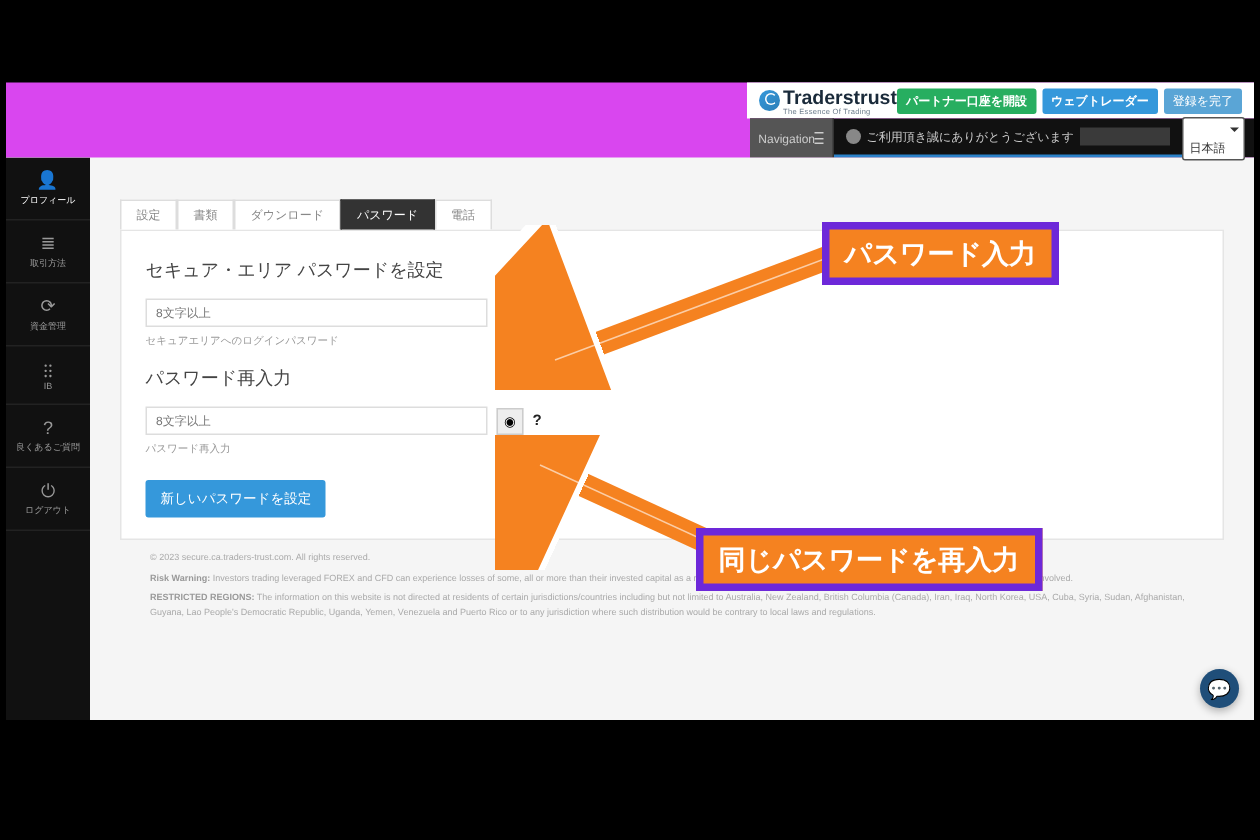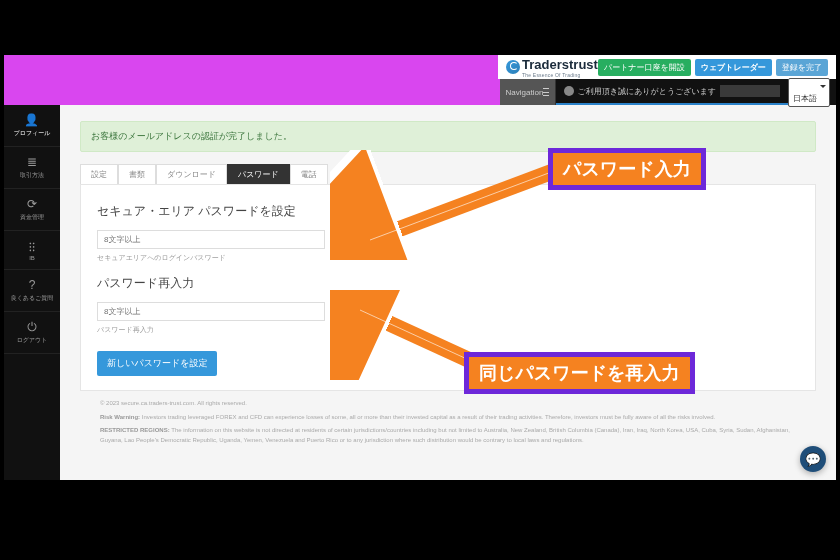--- a/index.html
+++ b/index.html
@@ -8,21 +8,21 @@
   .app { position: absolute; left: 4px; top: 55px; right: 4px; bottom: 80px; background: #d946ef; display: flex; flex-direction: column; align-items: flex-end; }
 
   
   .topbar { height: 24px; background: #fff; display: flex; align-items: center; justify-content: space-between; padding: 0 8px; }
   .logo { display: flex; align-items: center; gap: 2px; font-weight: bold; font-size: 13px; color: #1a2a3a; }
   .logo-mark { width: 14px; height: 14px; border-radius: 50%; background: linear-gradient(135deg,#3598db 0%,#2c7fb8 100%); position: relative; }
   .logo-mark::after { content: ""; position: absolute; inset: 2px 2px auto auto; width: 6px; height: 6px; border-radius: 50%; border: 1px solid #fff; border-right-color: transparent; }
   .logo .sub { font-size: 5px; font-weight: normal; color: #6b7b8b; letter-spacing: .2px; }
   .hdr-btns { display: flex; gap: 4px; }
   .hdr-btn { border: none; color: #fff; font-size: 8px; padding: 3px 6px; border-radius: 2px; cursor: pointer; }
-  .hdr-btn.g { background: #27ae60; }
+  .hdr-btn.g { background: #27ae60; font-weight: bold; }
   .hdr-btn.b { background: #3598db; font-weight: bold; }
   .hdr-btn.bl { background: #5aa5d6; }
 
   
   .subbar { height: 26px; background: #111; color: #ccc; display: flex; align-items: center; font-size: 8px; }
   .nav-toggle { background: #555; color: #ccc; width: 56px; height: 100%; display: flex; align-items: center; justify-content: space-between; padding: 4px 6px; border-right: 1px solid #333; }
   .hamburger { width: 10px; height: 8px; display: flex; flex-direction: column; justify-content: space-between; }
   .hamburger span { height: 1px; background: #ccc; display: block; }
   .greet { display: flex; align-items: center; gap: 4px; padding: 0 8px; border-bottom: 2px solid #2b82c9; height: 100%; }
   .avatar { width: 10px; height: 10px; border-radius: 50%; background: #888; }
@@ -130,21 +130,20 @@
           <div class="side-ico">?</div>
           <span>良くあるご質問</span>
         </div>
         <div class="side-item">
           <div class="side-ico">⏻</div>
           <span>ログアウト</span>
         </div>
       </div>
 
       <div class="main">
-        <div class="alert">お客様のメールアドレスの認証が完了しました。</div>
 
         <div class="tabs">
           <div class="tab">設定</div>
           <div class="tab">書類</div>
           <div class="tab">ダウンロード</div>
           <div class="tab active">パスワード</div>
           <div class="tab">電話</div>
         </div>
 
         <div class="panel">

